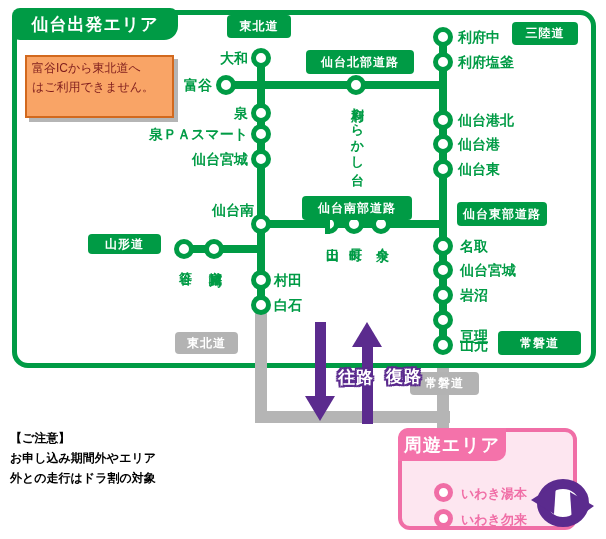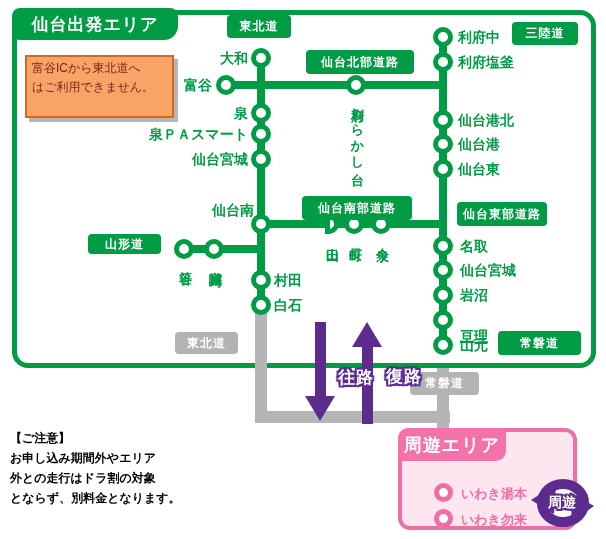--- a/index.html
+++ b/index.html
@@ -155,22 +155,20 @@
   <div class="head up" style="left:352px;top:322px;"></div>
   <div class="shaft" style="left:362px;top:346px;width:11px;height:78px;"></div>
   <div class="arrlbl" style="left:297px;top:366px;">往路</div>
   <div class="arrlbl" style="left:345px;top:365px;">復路</div>
 
   <svg class="badge" viewBox="0 0 64 60">
     <ellipse cx="33" cy="30" rx="21" ry="19" fill="#ffffff" stroke="#5b2b8e" stroke-width="10"></ellipse>
     <polygon points="1,27 26,11 24,41" fill="#5b2b8e"></polygon>
     <polygon points="64,33 40,19 42,49" fill="#5b2b8e"></polygon>
   </svg>
-  <div class="badgelbl">周遊</div>
 
   <div class="caution">
     <div>【ご注意】</div>
     <div>お申し込み期間外やエリア</div>
     <div>外との走行はドラ割の対象</div>
-    <div>とならず、別料金となります。</div>
   </div>
 
 </div>
 
 </body></html>

